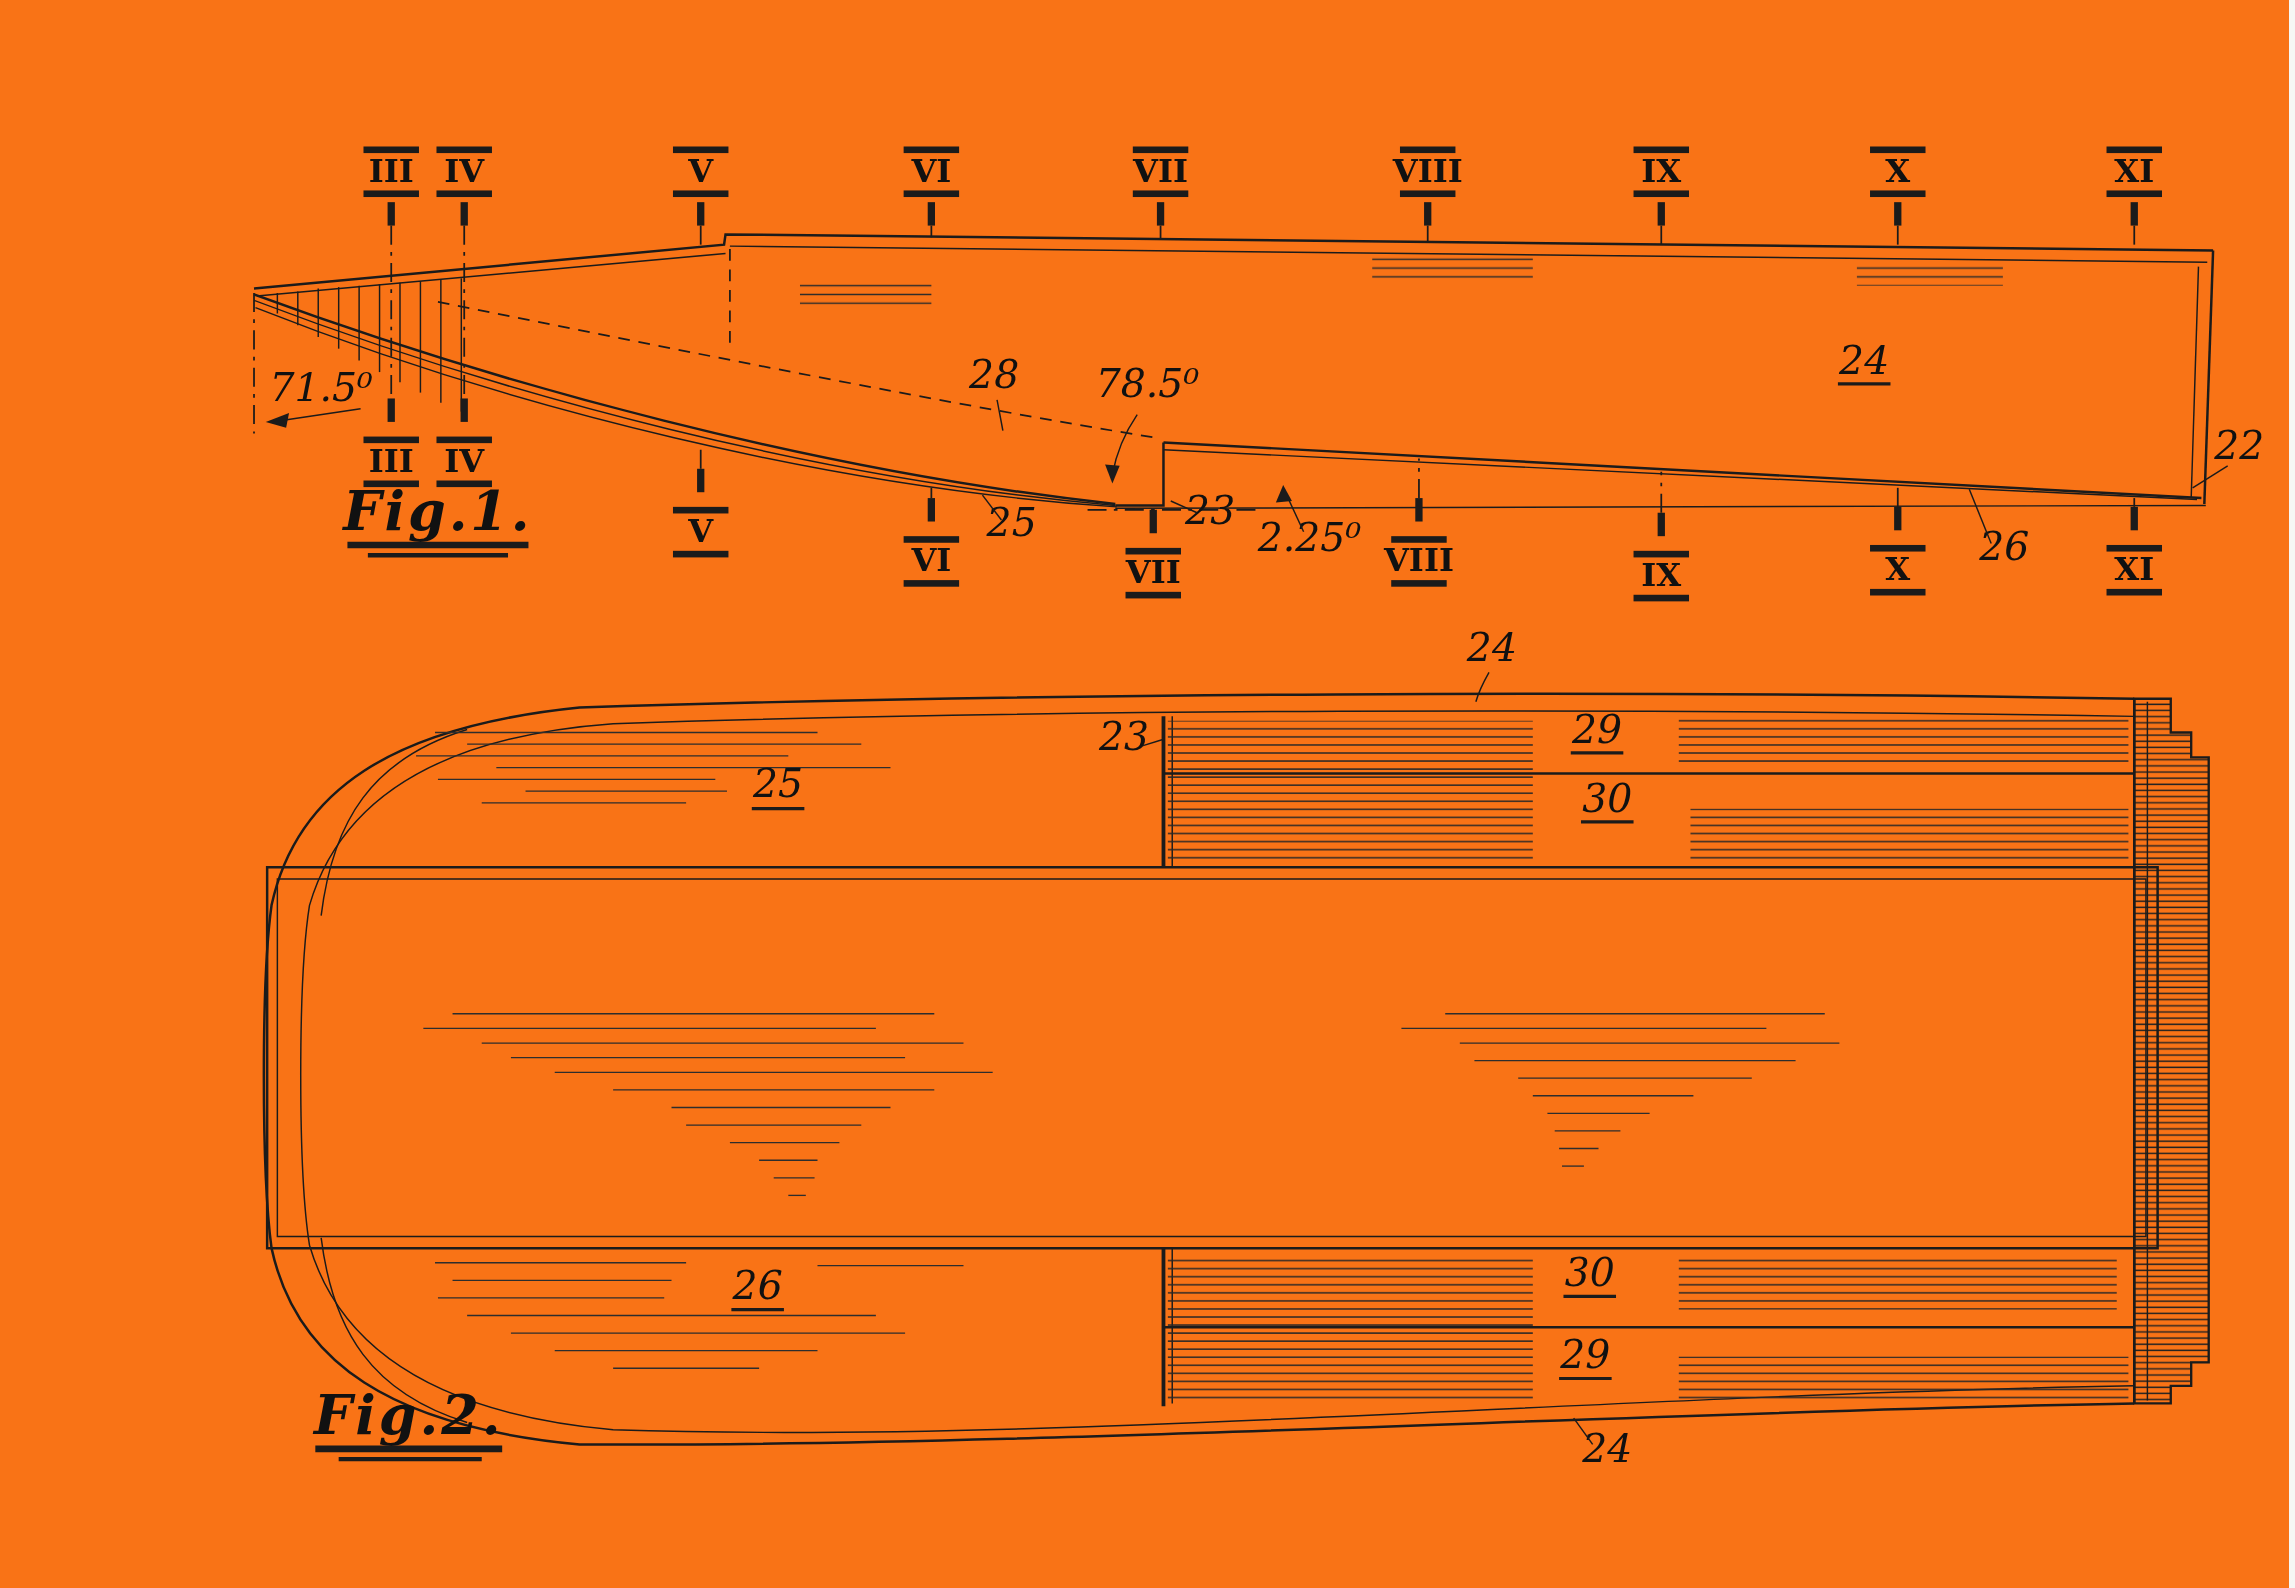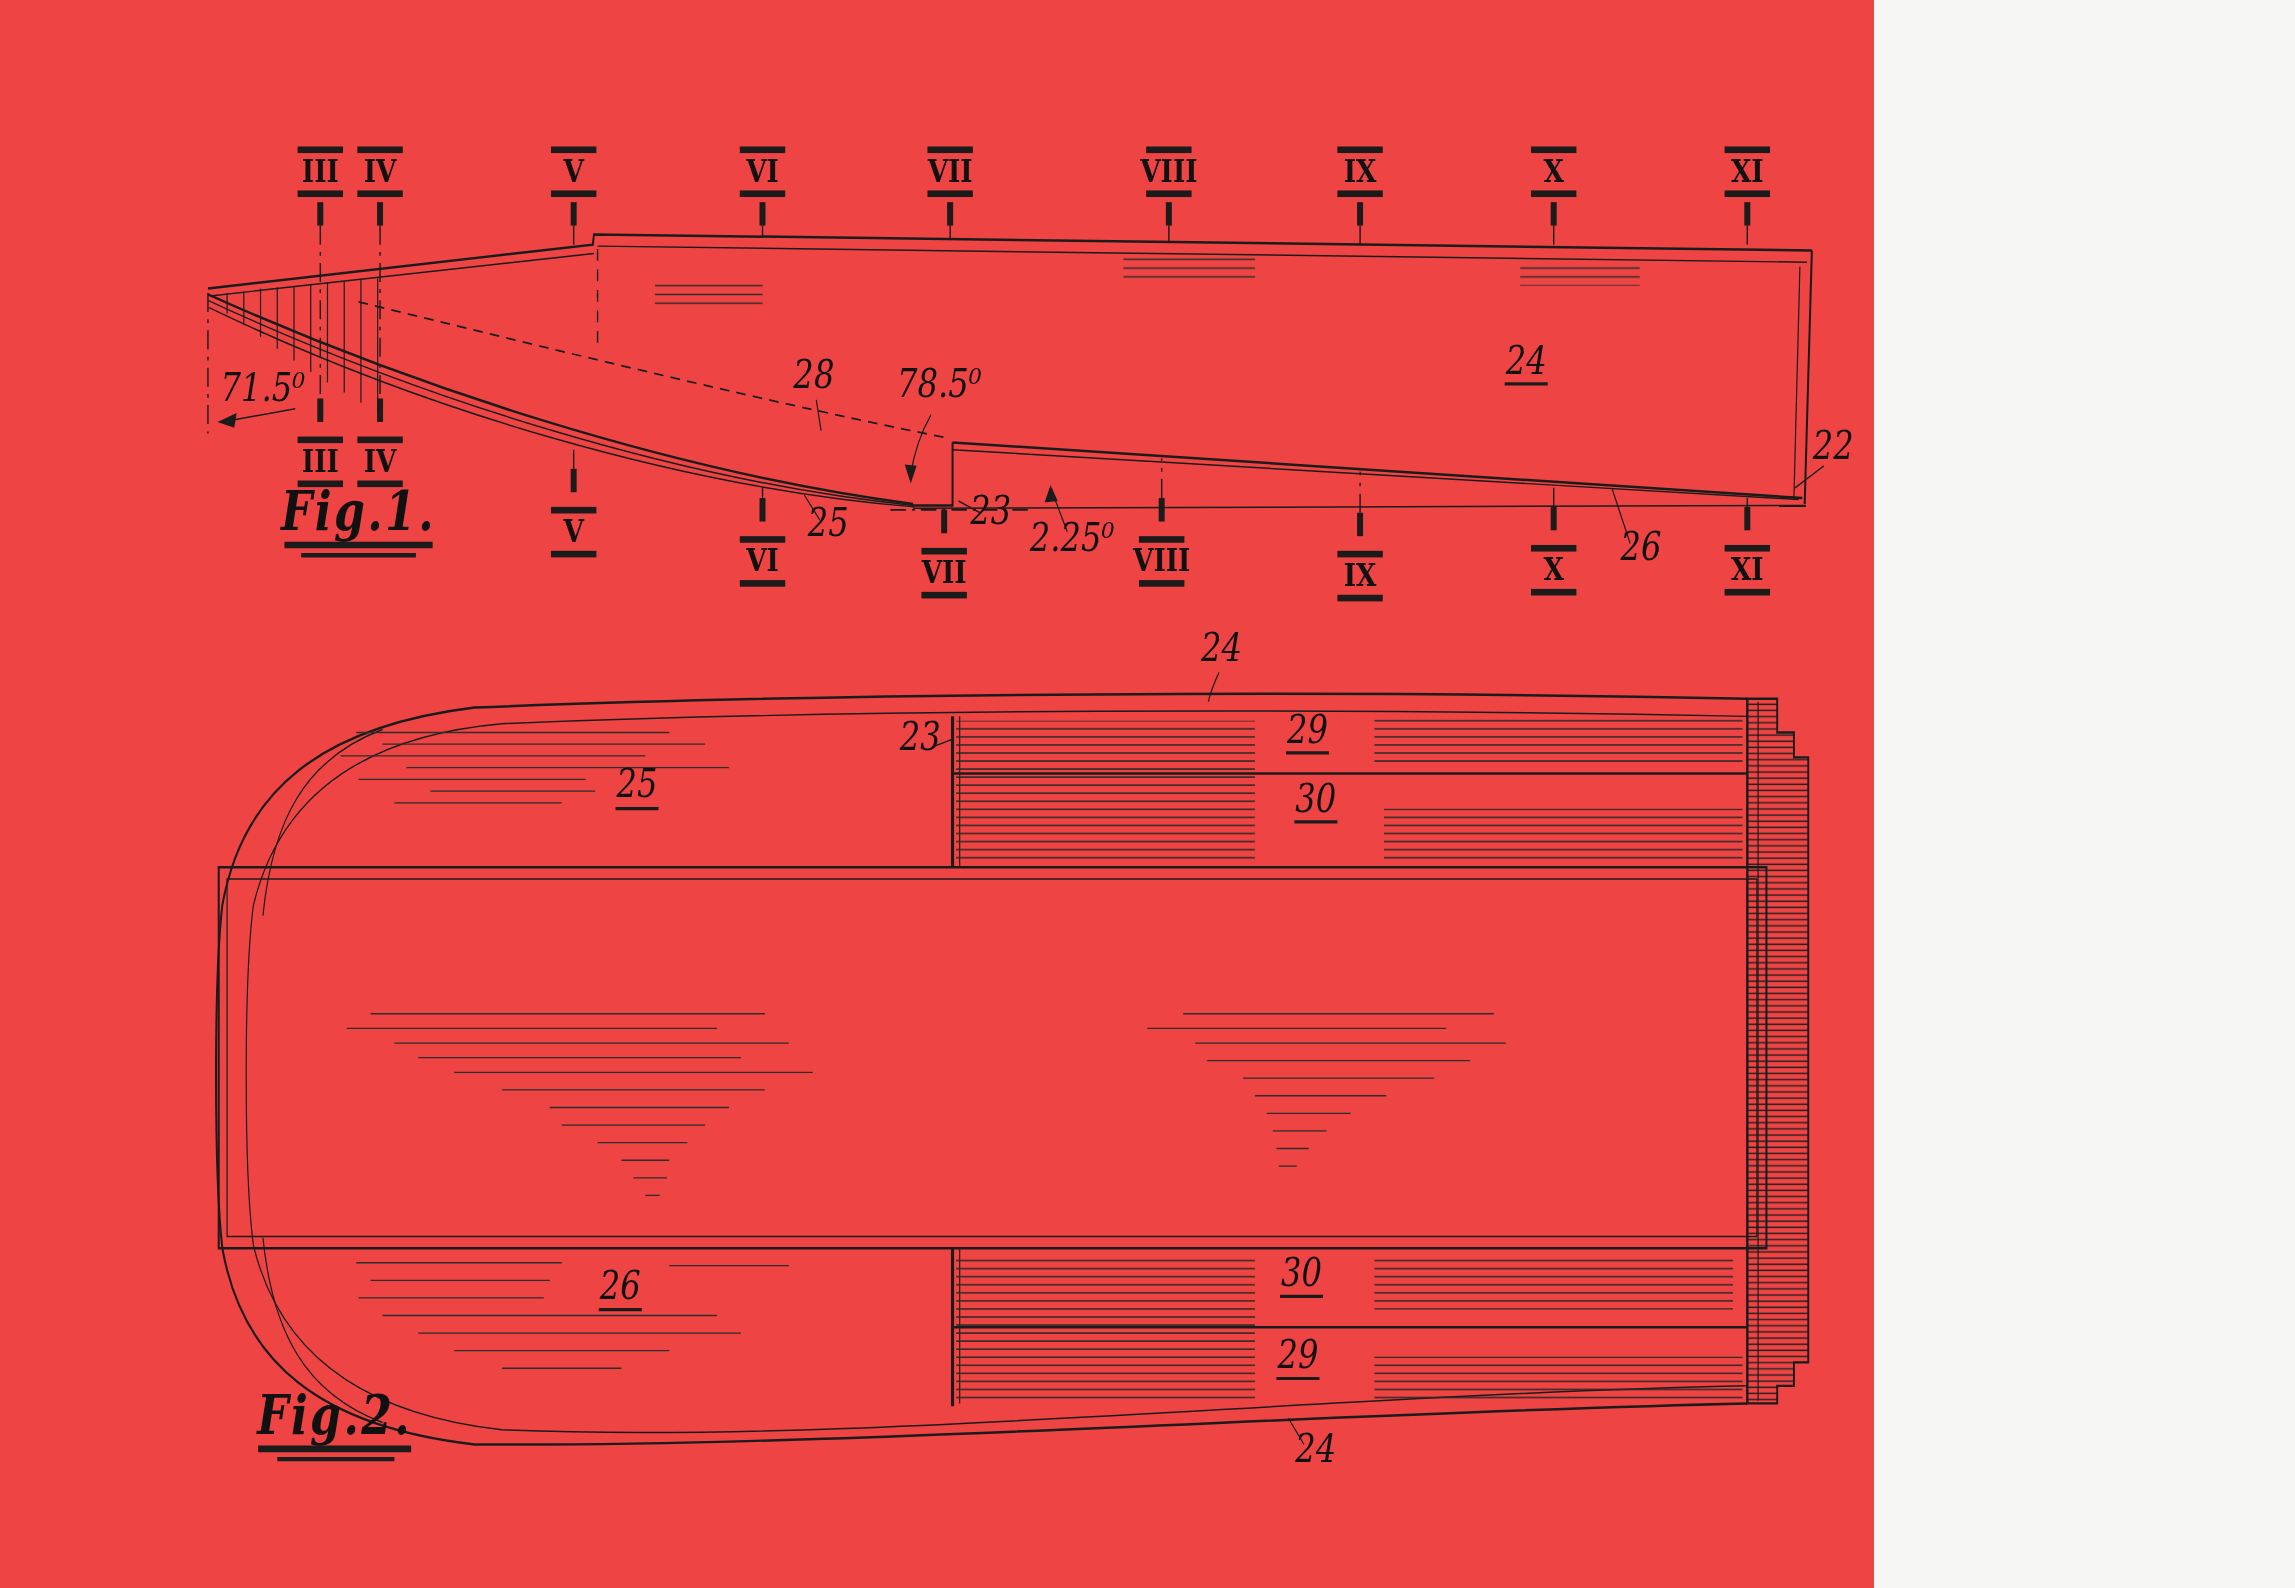--- a/index.html
+++ b/index.html
@@ -1,16 +1,16 @@
 <!DOCTYPE html>
 <html style="font-size:12px"><head>
 <meta charset="utf-8">
 <style>
   html,body{margin:0;padding:0;background:#f6f6f4;}
-  .page{position:relative;width:1874px;height:1588px;background:#ef4444;overflow:hidden;}
+  .page{position:relative;width:2289px;height:1588px;background:#f97316;overflow:hidden;}
   svg{position:absolute;inset:0;width:100%;height:100%;}
   .ln{stroke:#1b1b1b;stroke-width:1.7;fill:none;}
   .thin{stroke:#1b1b1b;stroke-width:1;fill:none;}
   .thick{stroke:#1b1b1b;stroke-width:2.6;fill:none;}
   .dash{stroke:#1b1b1b;stroke-width:1.2;fill:none;stroke-dasharray:8 6;}
   .dashdot{stroke:#1b1b1b;stroke-width:1.2;fill:none;stroke-dasharray:13 5 2.5 5;}
   .grain{stroke:#2d2d2d;stroke-width:.9;fill:none;}
   .bar{fill:#1b1b1b;}
   .num{font:bold 22px "DejaVu Serif", serif;fill:#111;text-anchor:middle;}
   .lbl{font:italic 27px "DejaVu Serif", serif;fill:#111;text-anchor:middle;}

